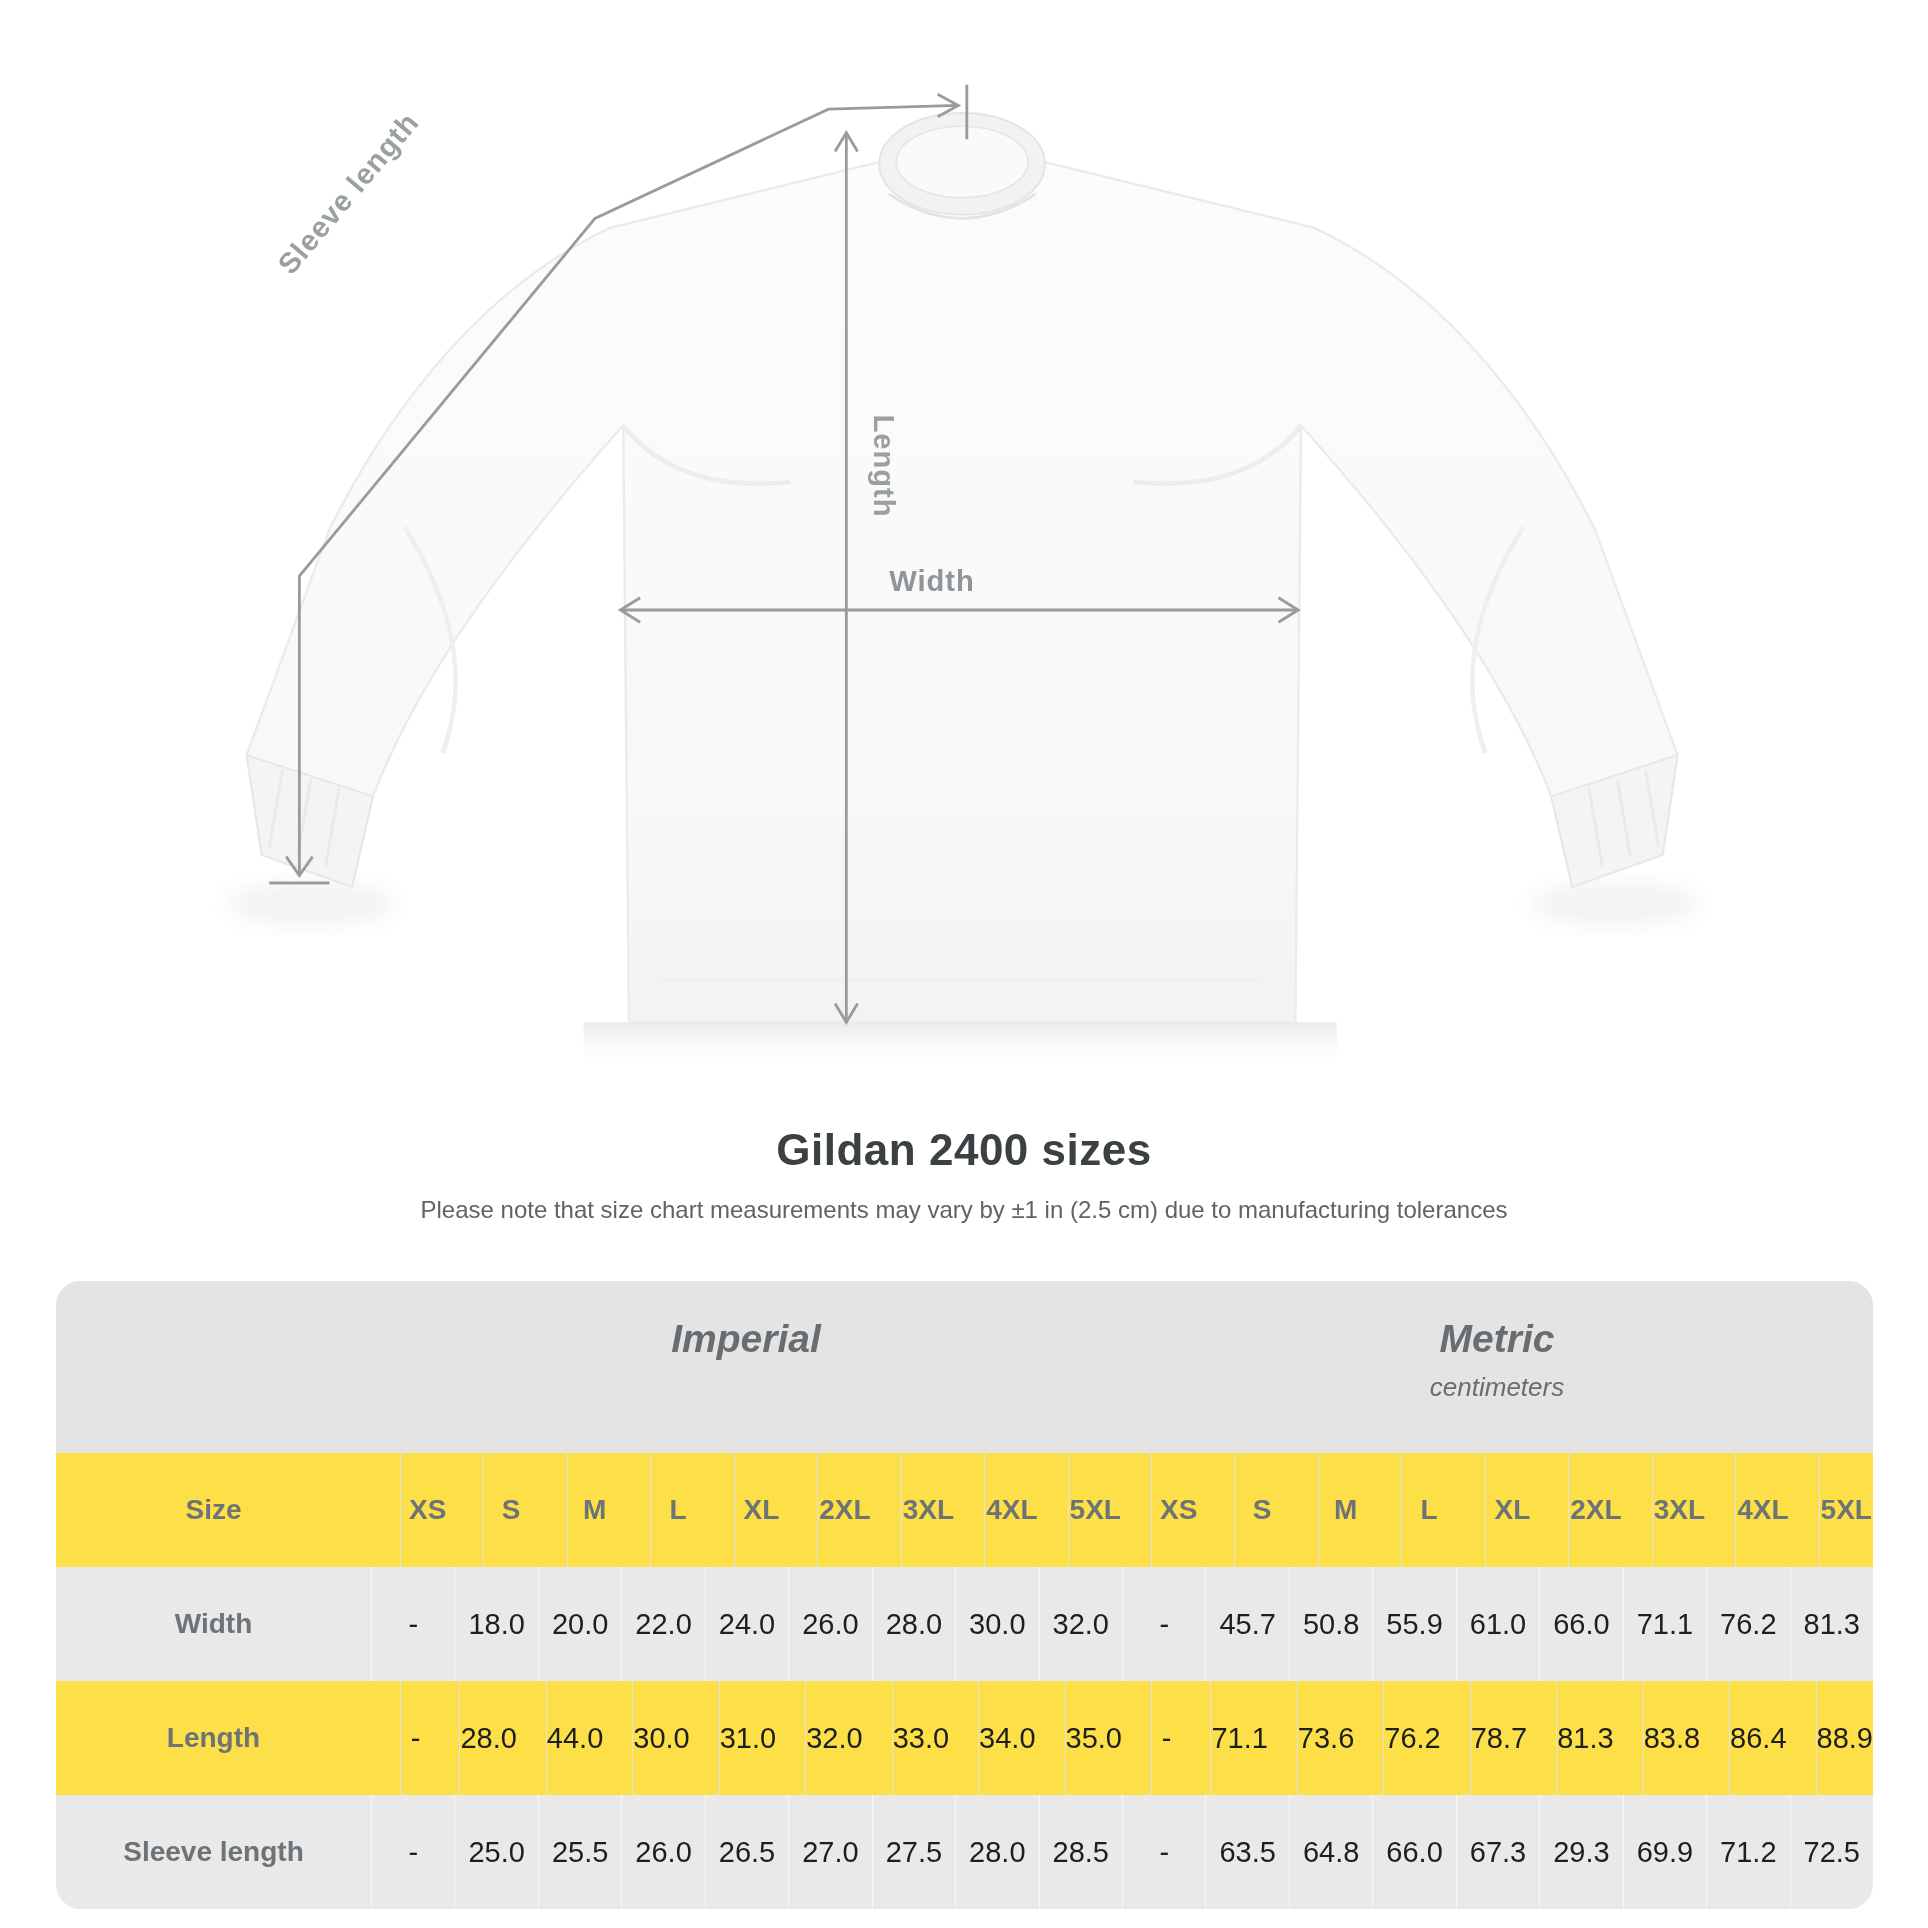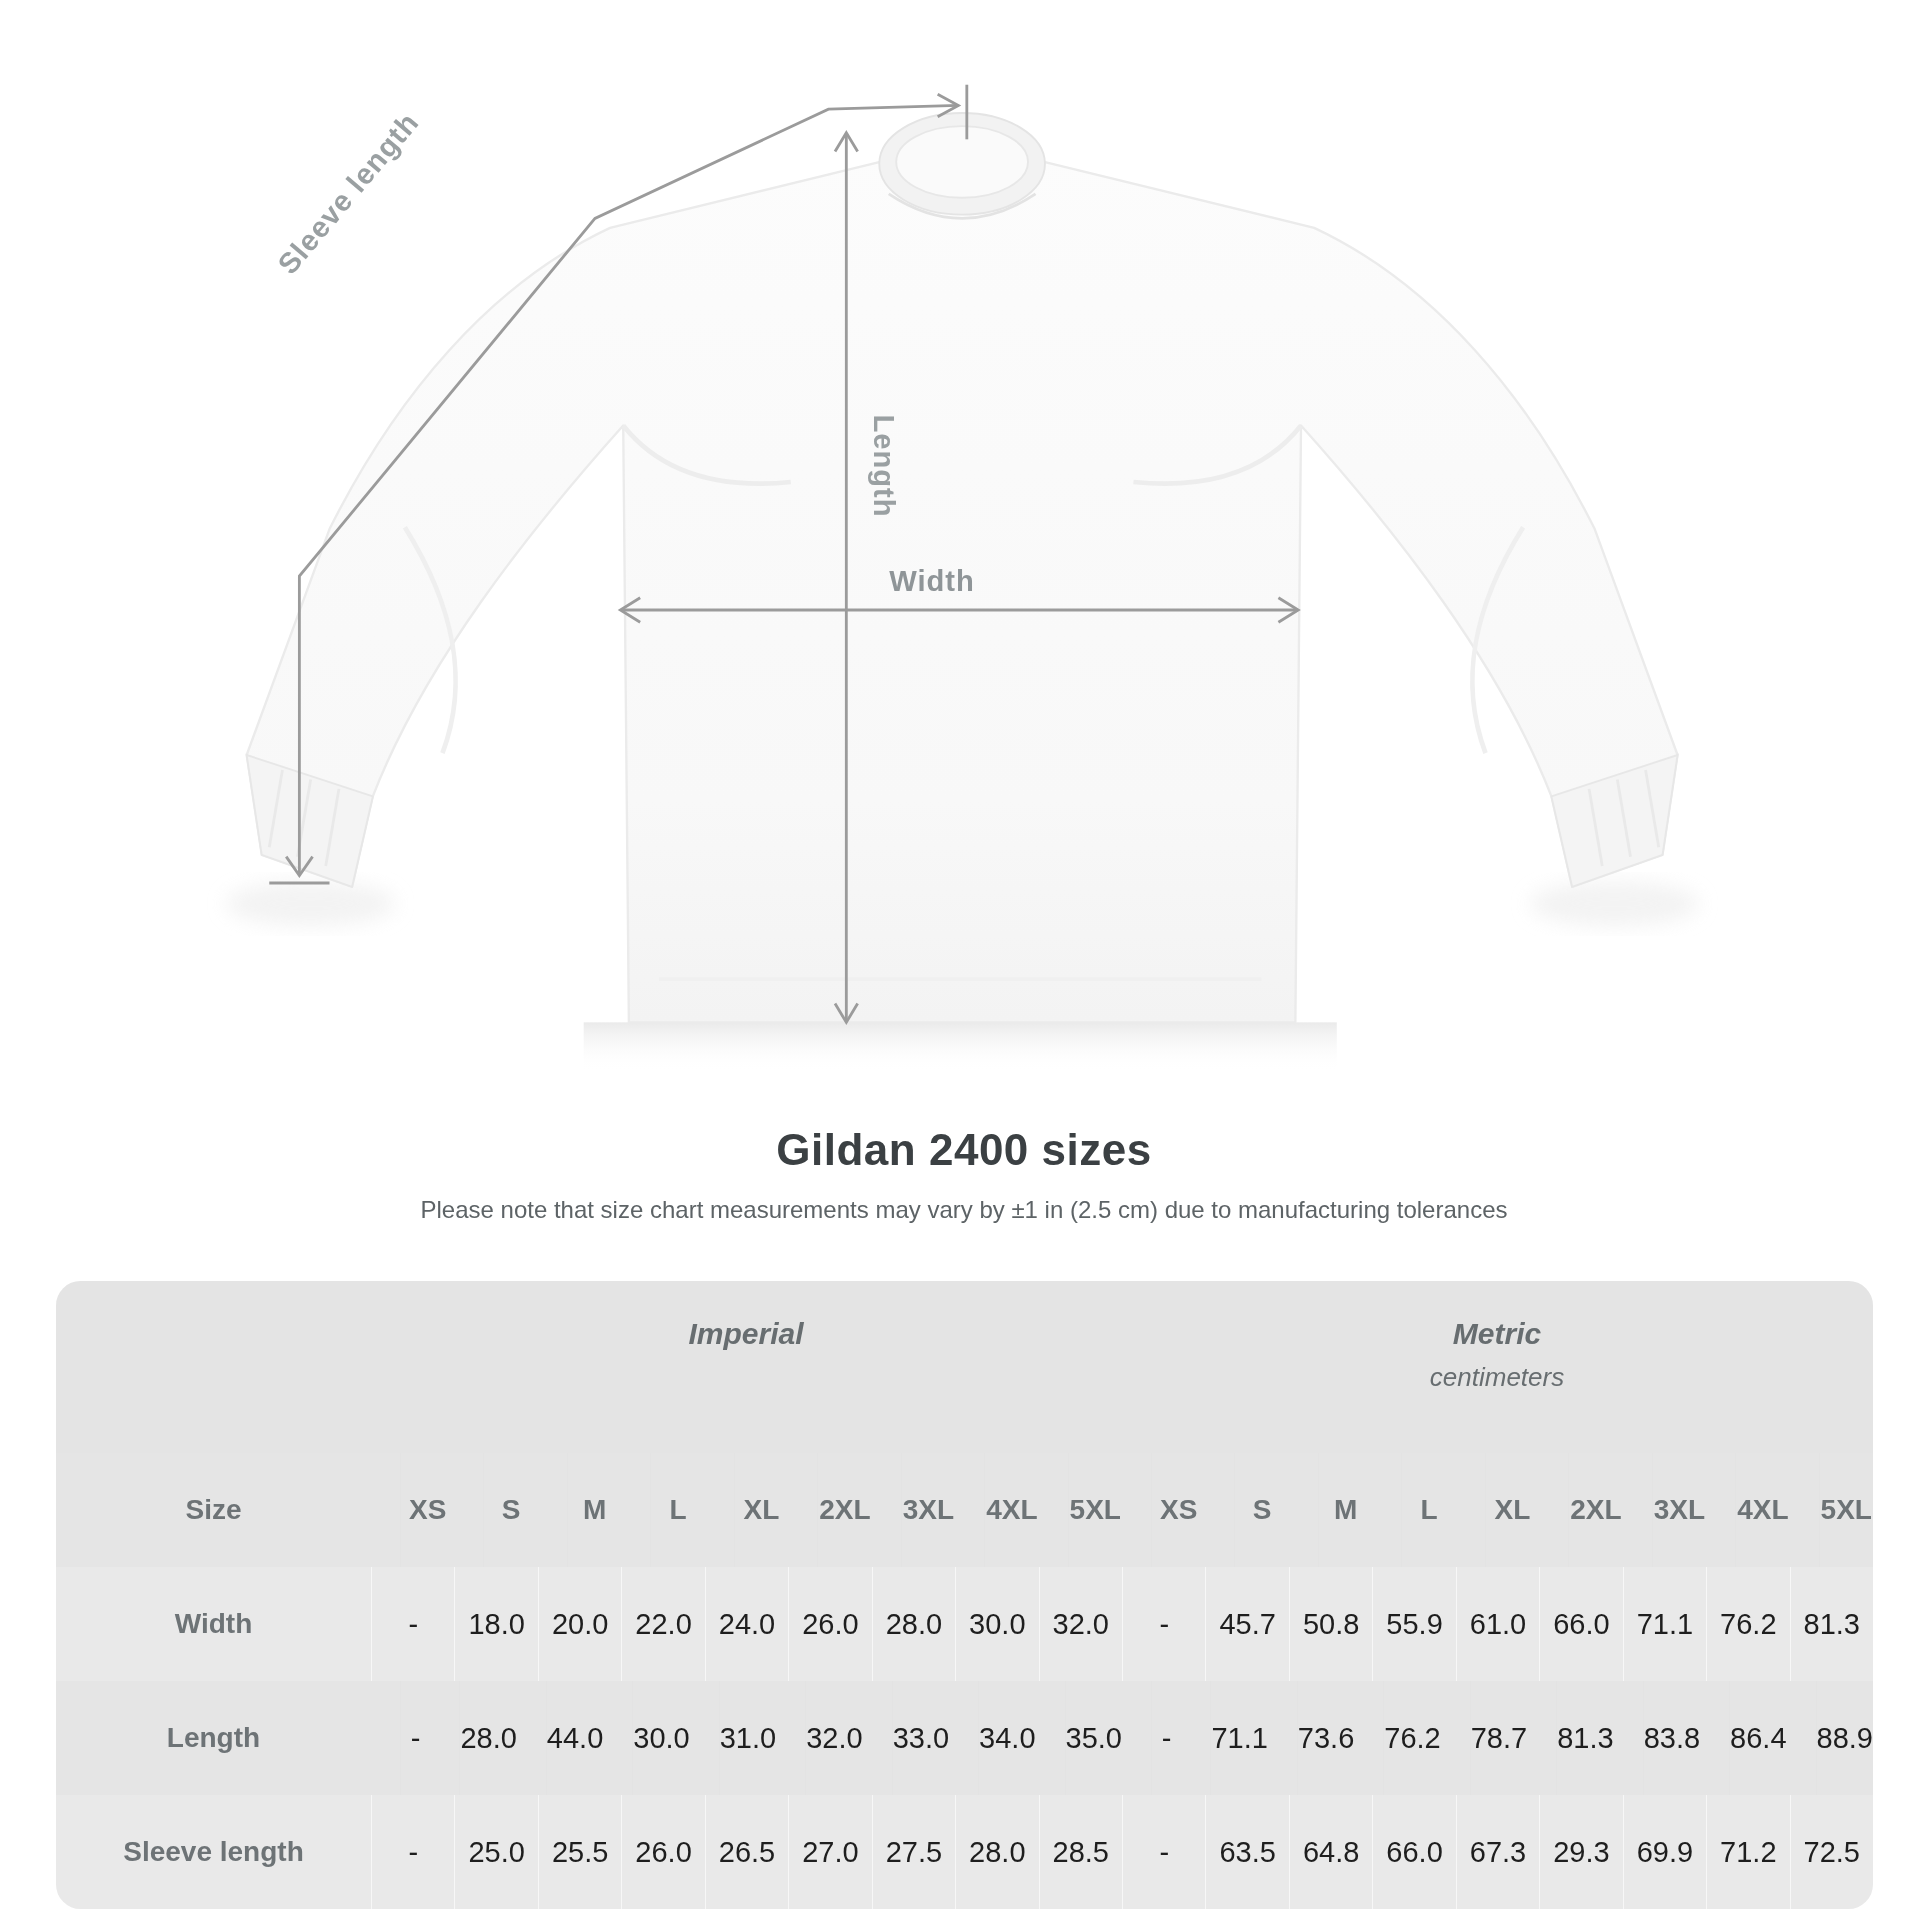--- a/index.html
+++ b/index.html
@@ -26,29 +26,29 @@
 
   
   .table-wrap{ position:absolute; left:56px; top:1281px; width:1817px; }
   .unit-band{
     position:relative; height:172px; background:#e4e4e4;
     border-radius:24.5px 24.5px 0 0;
   }
   .unit-group{ position:absolute; top:0; height:100%; text-align:center; }
   .unit-imperial{ left:315px; width:750px; }
   .unit-metric{ left:1066px; width:750px; }
-  .unit-name{ margin-top:36px; font-size:30px; font-weight:bold; font-style:italic; color:#676d70; }
+  .unit-name{ margin-top:36px; font-size:39px; font-weight:bold; font-style:italic; color:#676d70; }
   .unit-sub{ margin-top:11.3px; font-size:26px; font-style:italic; color:#676d70; }
 
   .t-row{
     display:grid;
     grid-template-columns:315px repeat(18, 1fr);
     height:114px;
   }
-  .row-white{ background:#e5e5e5;gap:29px; }
+  .row-white{ background:#fde047;gap:29px; }
   .row-gray{ background:#e9e9e9; }
   .t-row.last{ border-radius:0 0 24.5px 24.5px; overflow:hidden; }
 
   .cell{
     display:flex; align-items:center; justify-content:center;
     font-size:29px; color:#1e1e1e; white-space:nowrap;
   }
   .row-white .cell + .cell{ border-left:1.9px solid #e3e3e3; }
   .row-gray  .cell + .cell{ border-left:1.9px solid #f7f7f7; }
   .cell.head, .cell.label-cell{ font-weight:bold; color:#6d7376; font-size:28px; }

